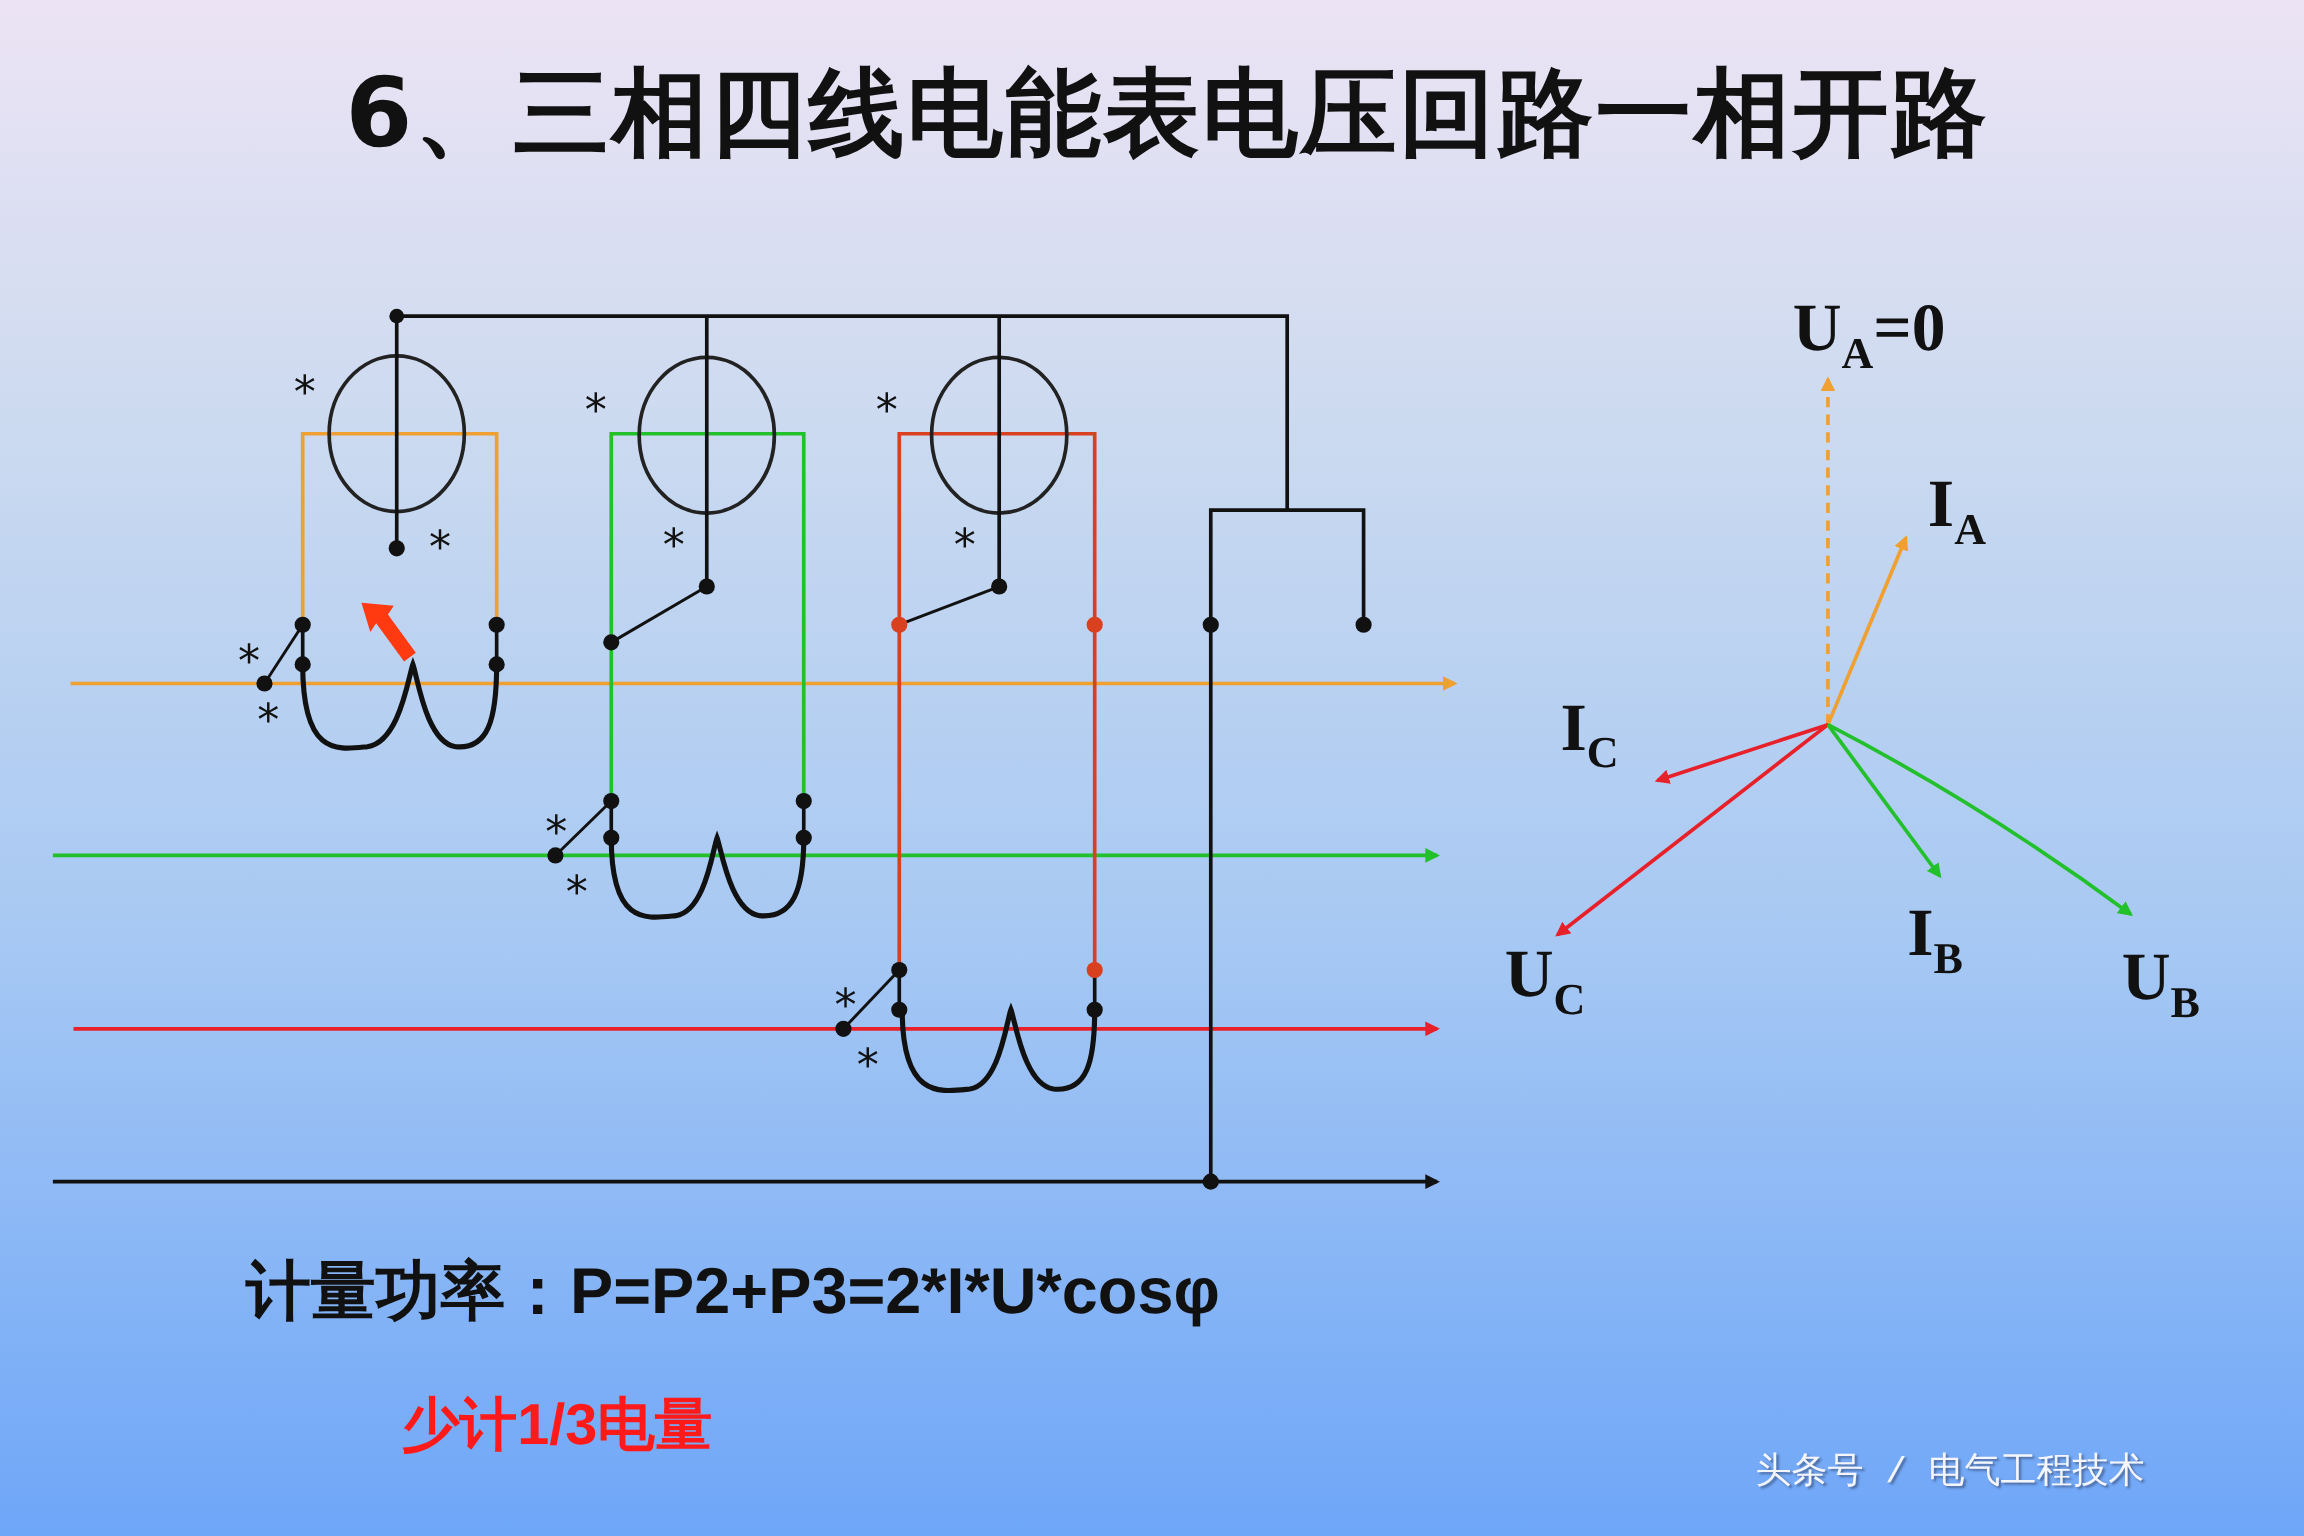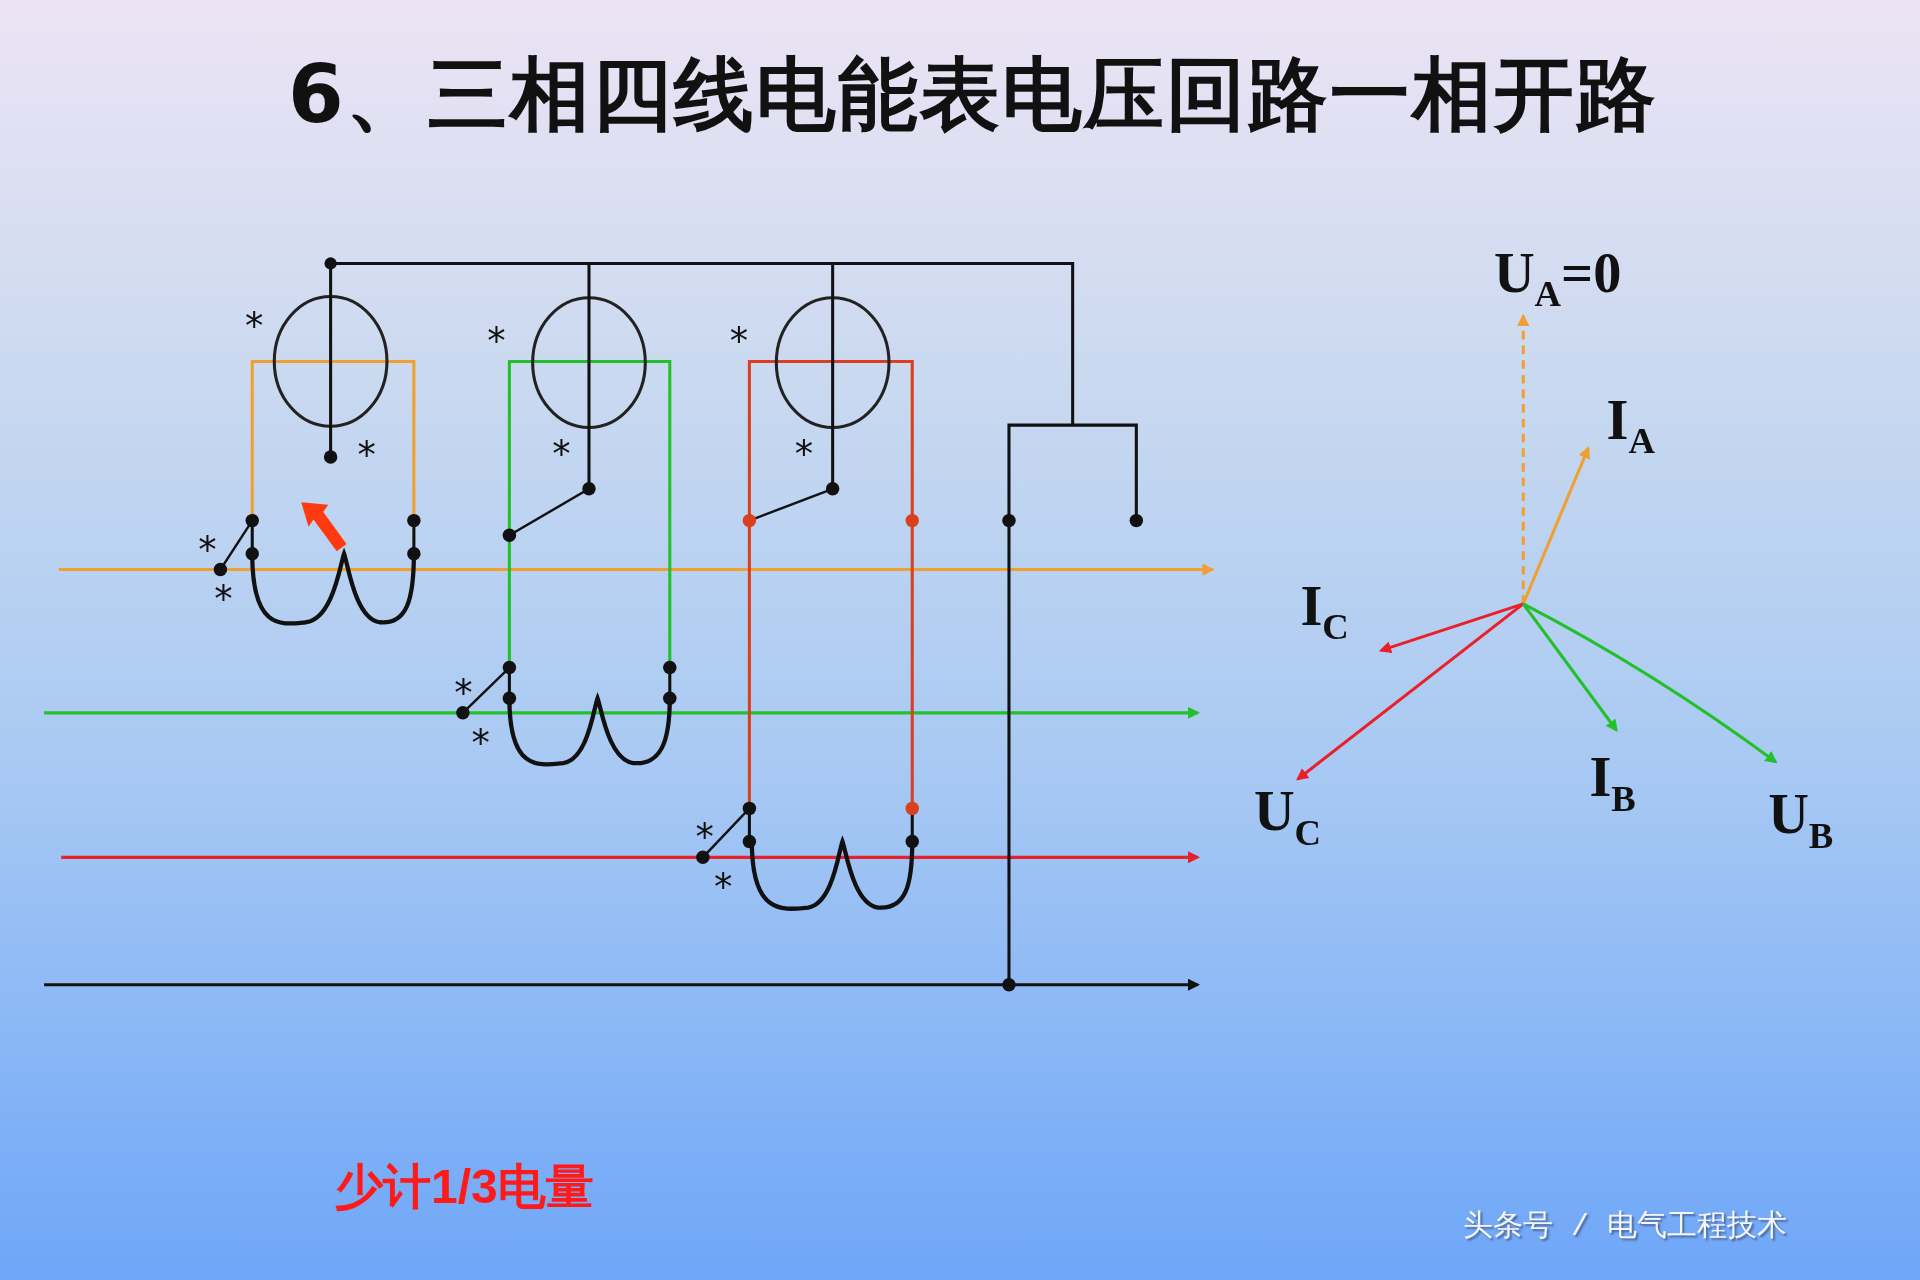--- a/index.html
+++ b/index.html
@@ -150,15 +150,16 @@
       <text class="plabel" x="1220" y="238" font-size="46"><tspan>U</tspan><tspan font-size="30" dy="12">A</tspan><tspan dy="-12">=0</tspan></text>
       <text class="plabel" x="1312" y="358" font-size="46"><tspan>I</tspan><tspan font-size="30" dy="12">A</tspan></text>
       <text class="plabel" x="1062" y="510" font-size="46"><tspan>I</tspan><tspan font-size="30" dy="12">C</tspan></text>
       <text class="plabel" x="1024" y="678" font-size="46"><tspan>U</tspan><tspan font-size="30" dy="12">C</tspan></text>
       <text class="plabel" x="1298" y="650" font-size="46"><tspan>I</tspan><tspan font-size="30" dy="12">B</tspan></text>
       <text class="plabel" x="1444" y="680" font-size="46"><tspan>U</tspan><tspan font-size="30" dy="12">B</tspan></text>
     </g>
   </svg>
 
   <div class="title">6、三相四线电能表电压回路一相开路</div>
+  <div class="formula">计量功率：P=P2+P3=2*I*U*cosφ</div>
   <div class="loss">少计1/3电量</div>
   <div class="watermark">头条号 / 电气工程技术</div>
 </div>
 
 </body></html>

